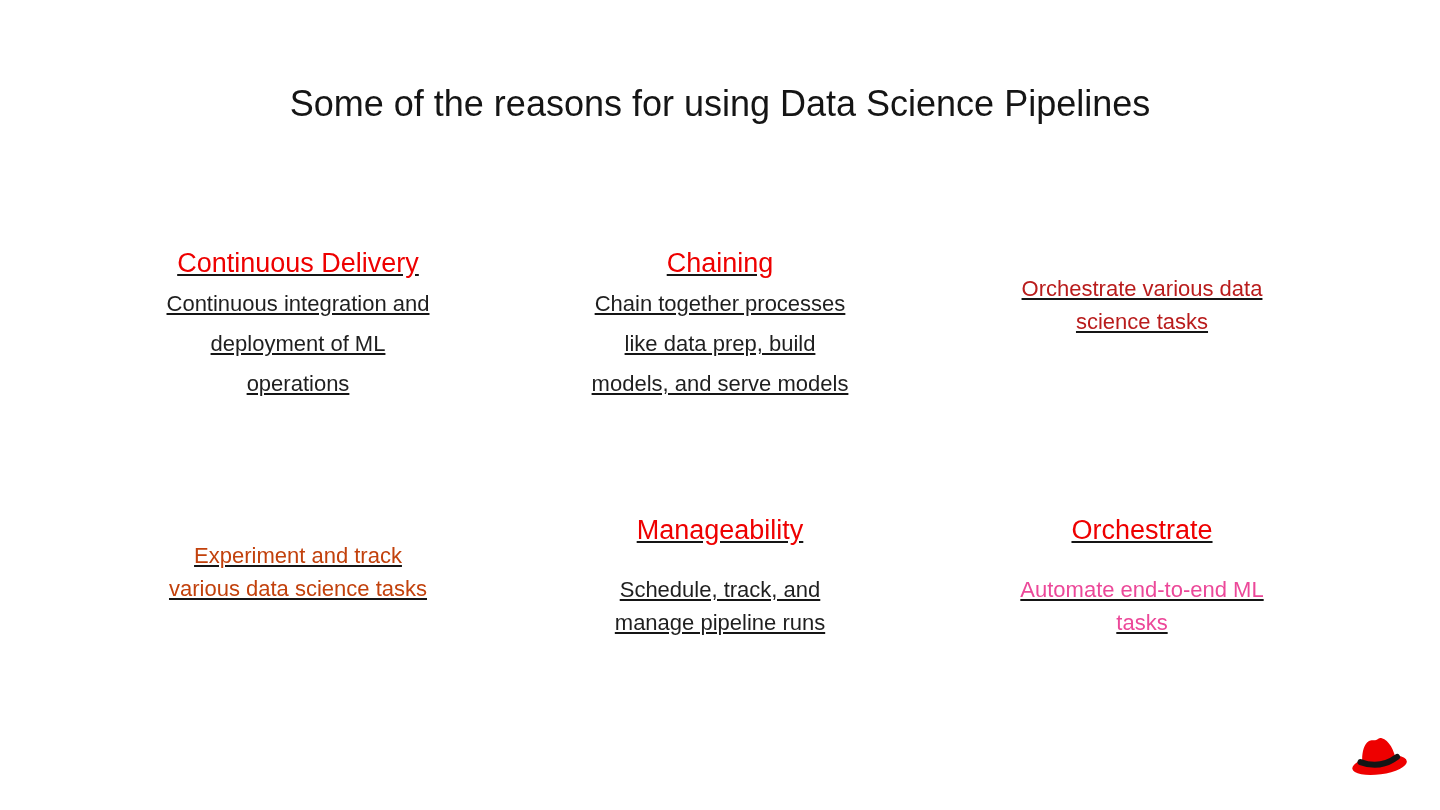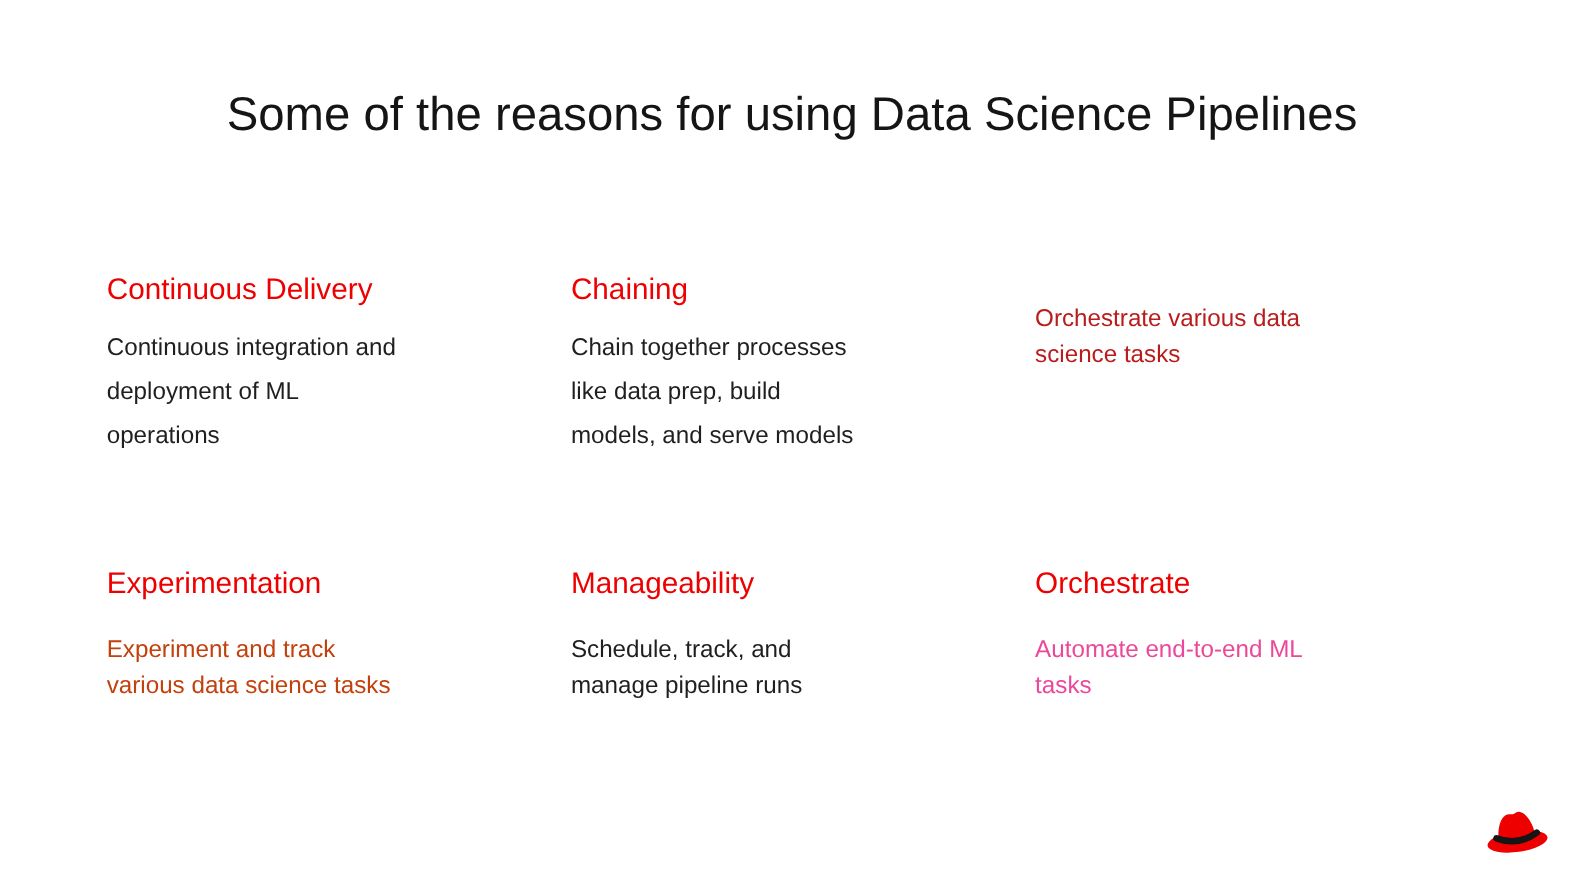--- a/index.html
+++ b/index.html
@@ -11,53 +11,55 @@
     position: relative;
     overflow: hidden;
   }
   .slide { position: absolute; inset: 0; }
 
   .title {
     position: absolute;
     top: 82px; left: 0; width: 100%;
     margin: 0;
     text-align: center;
-    font-size: 43px;
+    font-size: 36px;
     font-weight: 500;
     line-height: 44px;
     color: #151515;
   }
 
   .row {
     position: absolute;
     left: 87px; width: 1266px;
     display: flex;
   }
   .row-top { top: 246px; }
   .row-bottom { top: 513px; }
 
   .cell {
     flex: 1 1 0;
+    text-align: center;
     padding: 0 10px;
     box-sizing: border-box;
+    text-decoration: underline;
   }
   .heading {
     margin: 0;
     font-size: 27px;
     font-weight: 500;
     line-height: 34px;
     color: #EE0000;
   }
   .body {
     margin: 0;
     font-size: 22px;
     color: #1f1f1f;
     white-space: pre-line;
   }
-  .body-loose  { margin-top: 16px;  line-height: 40px; }
+  .body-loose  { margin-top: 4px;  line-height: 40px; }
   .body-normal { margin-top: 26px; line-height: 33px; }
 
   .logo {
     position: absolute;
     top: 732px; left: 1349px;
     width: 60px; height: 48px;
   }
   .logo svg { width: 100%; height: 100%; display: block; }
 </style>
 </head>
@@ -81,21 +83,20 @@
 models, and serve models</p>
     </div>
     <div class="cell">
       <p class="body body-normal" style="color: #b91c1c;">Orchestrate various data
 science tasks</p>
     </div>
   </div>
 
   <div class="row row-bottom">
     <div class="cell">
-      <h2 class="heading" style="color: rgb(238, 0, 0);">Experimentation</h2>
       <p class="body body-normal" style="color: #c2410c;">Experiment and track
 various data science tasks</p>
     </div>
     <div class="cell">
       <h2 class="heading" style="color: rgb(238, 0, 0);">Manageability</h2>
       <p class="body body-normal" style="color: rgb(31, 31, 31);">Schedule, track, and
 manage pipeline runs</p>
     </div>
     <div class="cell">
       <h2 class="heading" style="color: rgb(238, 0, 0);">Orchestrate</h2>

